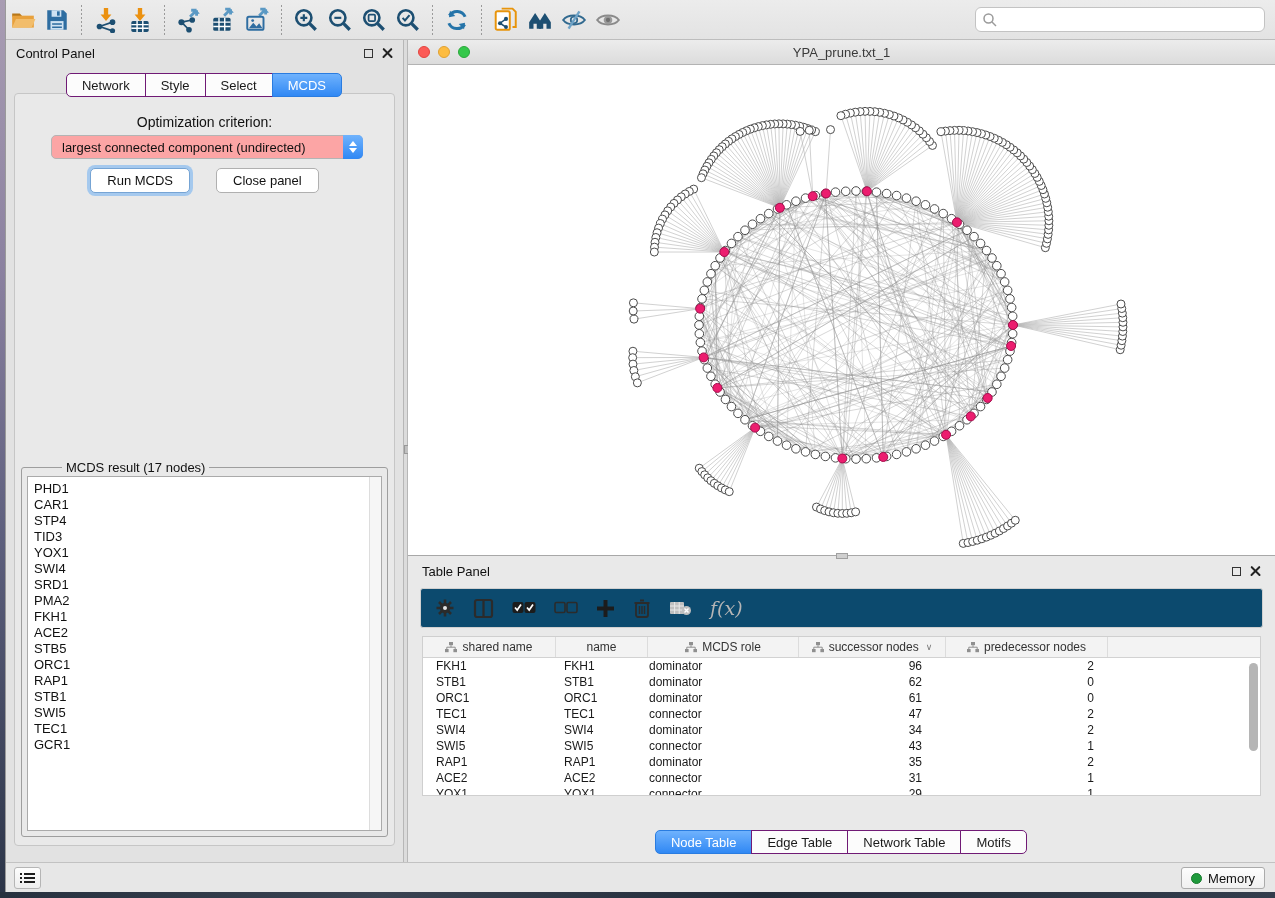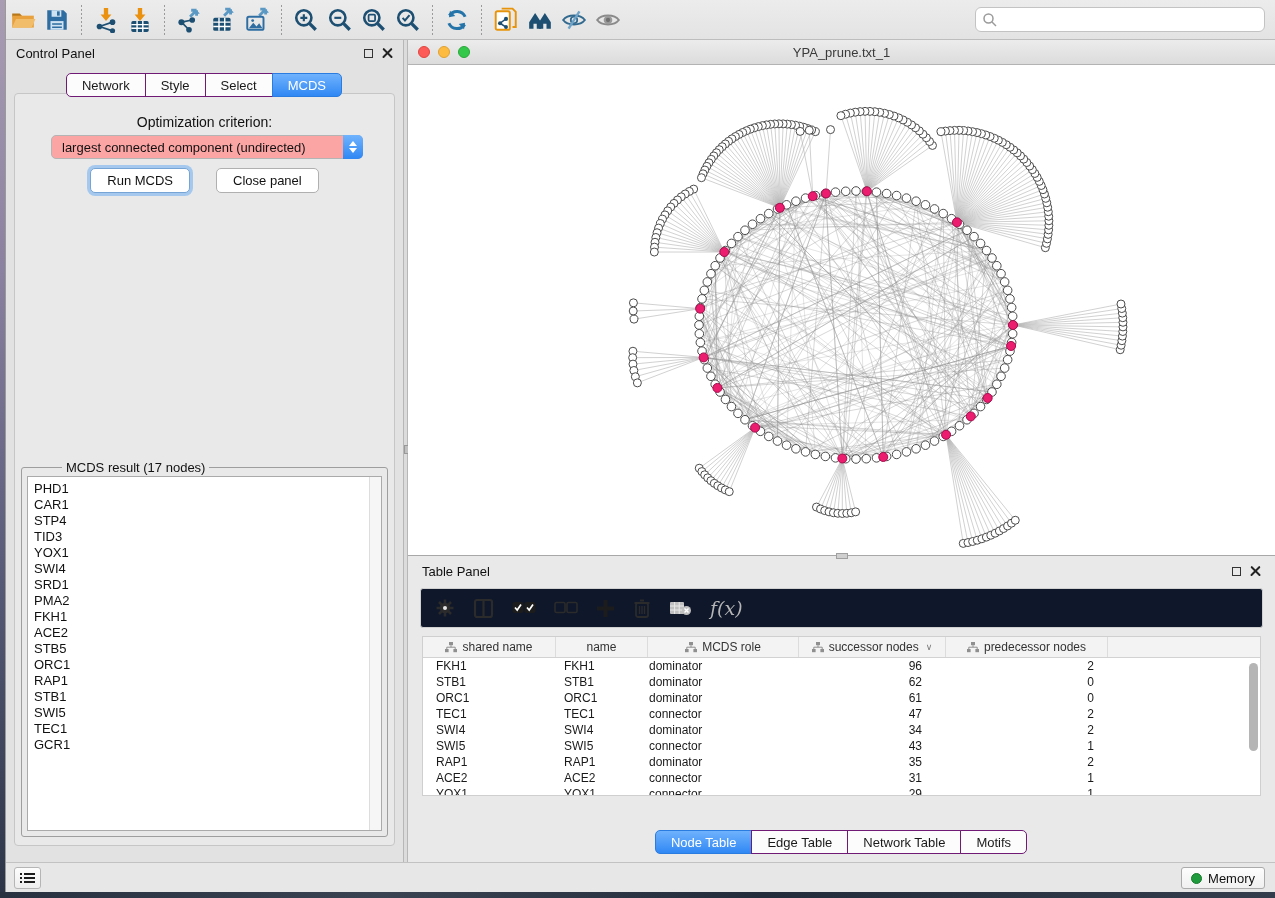--- a/index.html
+++ b/index.html
@@ -105,21 +105,21 @@
   #net-canvas { position:absolute; left:0; top:25px; right:0; bottom:0; background:#fff; }
   #net-canvas svg { display:block; }
 
   
   #h-knob { position:absolute; left:50%; top:513px; width:12px; height:6px; margin-left:-6px;
     background:#cfcfcf; border:1px solid #a0a0a0; z-index:5; }
 
   
   #table-panel { position:absolute; left:0; top:516px; right:0; bottom:0; background:#e9e9e9; }
   #tp-title-row { display:flex; align-items:center; height:30px; padding:8px 14px; }
-  #tp-toolbar { margin:2px 12px 6px 12px; height:40px; background:#0f172a;
+  #tp-toolbar { margin:2px 12px 6px 12px; height:40px; background:#0c4a6e;
     border:1px solid #d0d0d0; border-radius:3px; display:flex; align-items:center;
     gap:18px; padding:0 14px; }
   .tt-icon { display:flex; align-items:center; justify-content:center; }
   .fx-label { font-family:"DejaVu Serif", serif; font-style:italic; font-size:19px; color:#b5b5b5; }
   #tp-table { position:absolute; left:14px; right:14px; top:80px; bottom:66px;
     background:#fff; border:1px solid #cfcfcf; overflow:hidden; }
   #tp-header { display:flex; height:21px; background:#f3f3f3;
     border-bottom:1px solid #d2d2d2; }
   .hcell { display:flex; align-items:center; justify-content:center; gap:5px;
     font-size:12px; color:#333; border-right:1px solid #dcdcdc; position:relative; }

